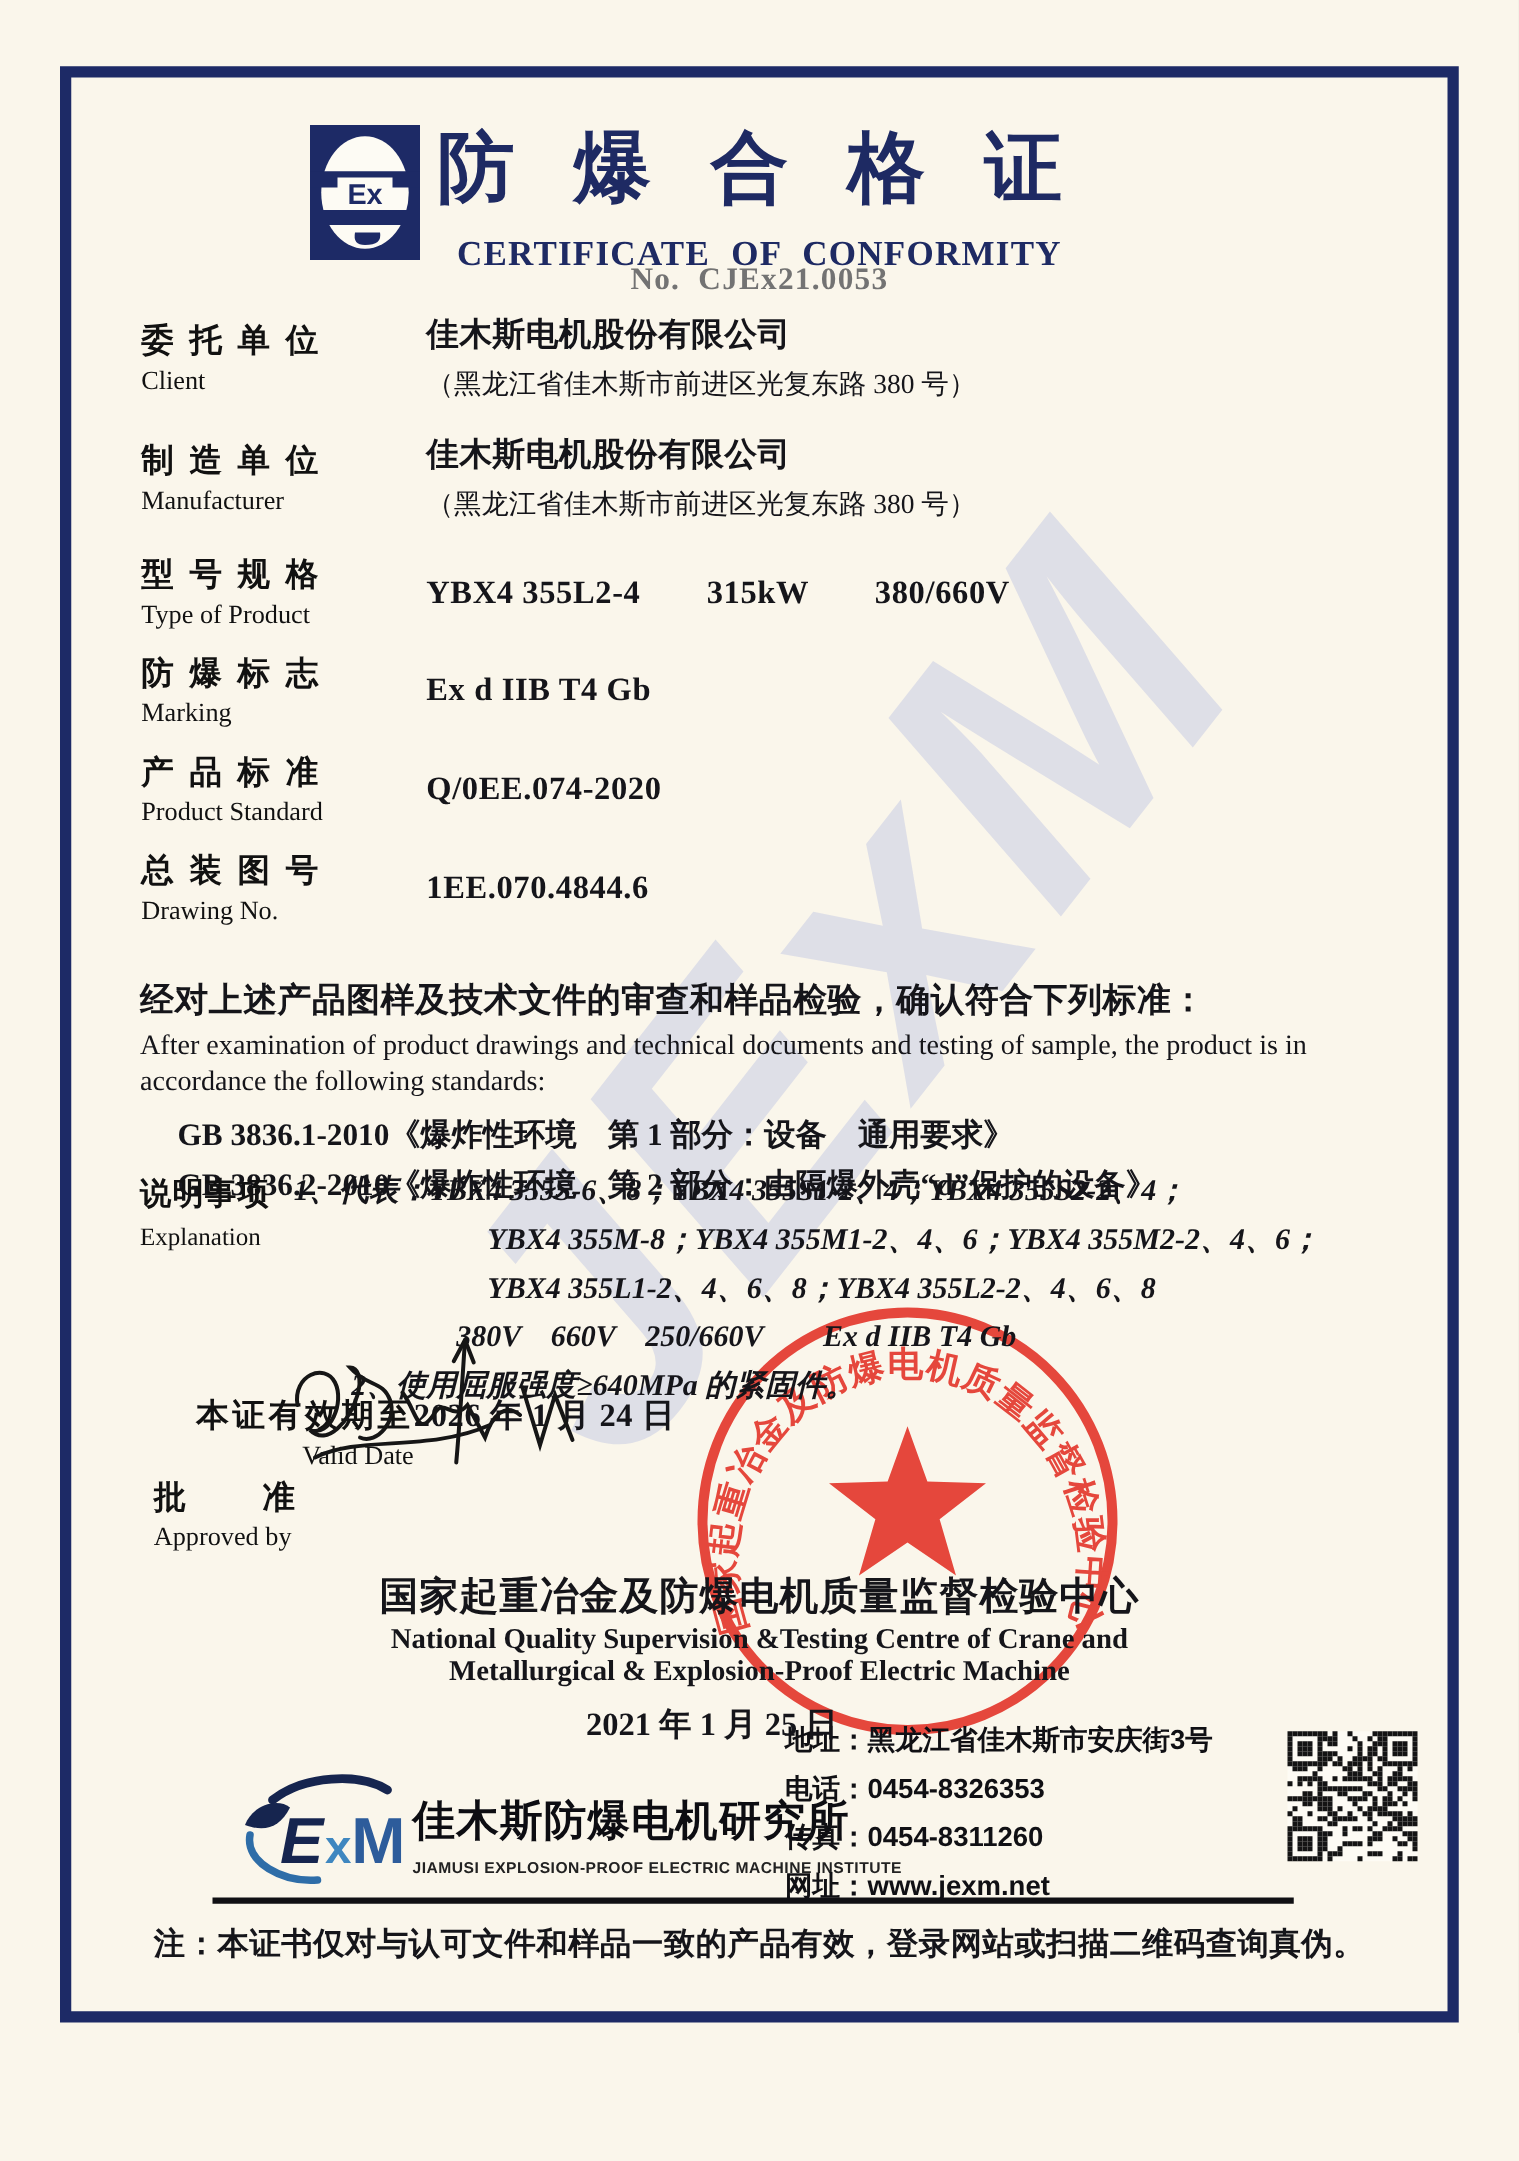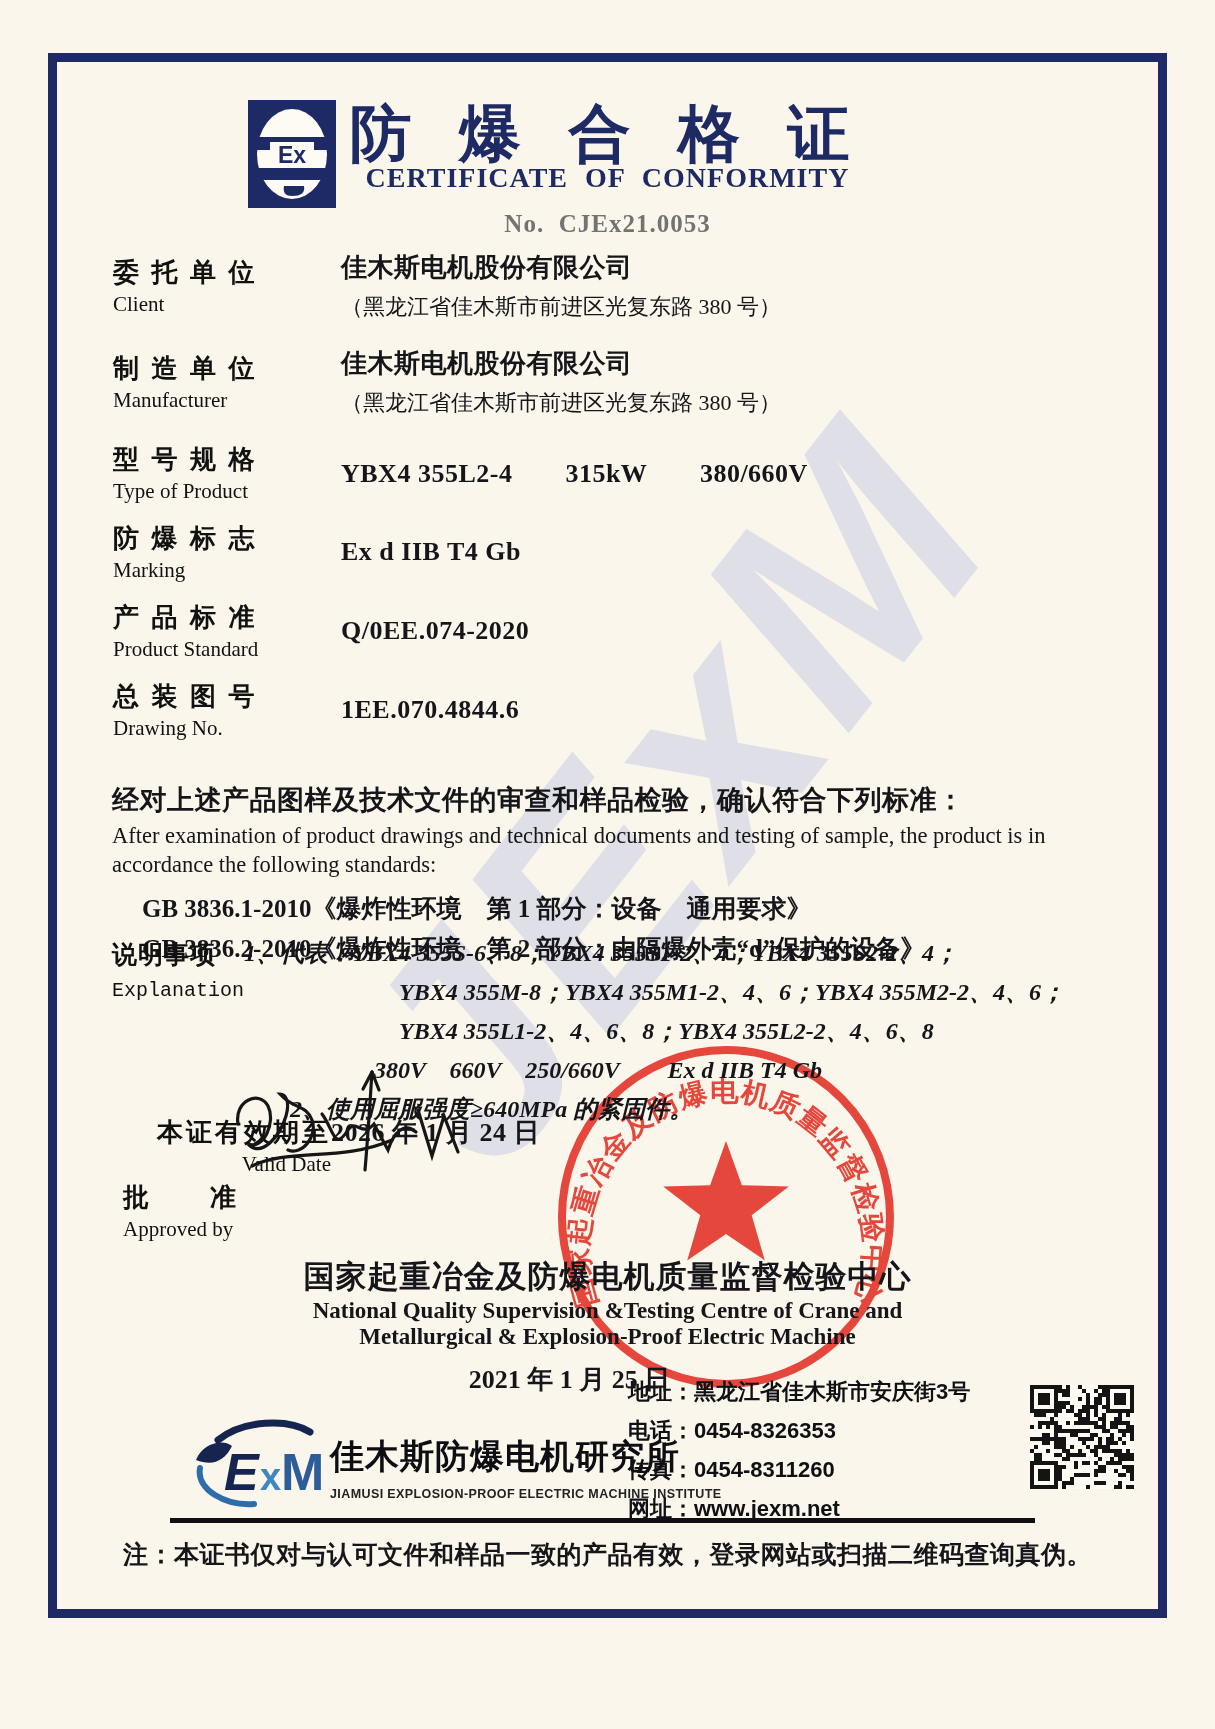--- a/index.html
+++ b/index.html
@@ -36,21 +36,21 @@
   .z{position:relative;z-index:2;}
   
   .ex-logo{position:absolute;left:248px;top:100px;width:88px;height:108px;}
   .title-cn{
     position:absolute;left:0;right:0;top:92px;
     text-align:center;
     font-size:62px;font-weight:700;color:#1e2a63;
     letter-spacing:16px;
   }
   .title-en{
-    position:absolute;left:0;right:0;top:162px;
+    position:absolute;left:0;right:0;top:188px;
     text-align:center;
     font-size:28px;font-weight:700;color:#1e2a63;
     letter-spacing:1px;word-spacing:9px;
   }
   .cert-no{
     position:absolute;left:0;right:0;top:210px;
     text-align:center;
     font-size:25px;font-weight:700;color:#737373;
     letter-spacing:1px;
   }
@@ -67,21 +67,21 @@
   
   .statement{position:absolute;left:112px;top:782px;width:990px;}
   .stmt-cn{font-size:27px;font-weight:700;letter-spacing:.5px;}
   .stmt-en{font-size:22.5px;line-height:1.28;margin-top:4px;}
   .standards{margin-top:9px;padding-left:30px;}
   .standards div{font-size:25px;font-weight:600;line-height:40px;}
   
   .explanation{position:absolute;left:112px;top:938px;width:1000px;display:flex;}
   .exp-label{flex:0 0 123px;}
   .exp-label .lbl-cn{font-size:25px;letter-spacing:1px;}
-  .exp-label .lbl-en{font-size:20px;margin-top:8px;font-family:Liberation Mono, monospace;}
+  .exp-label .lbl-en{font-size:20px;margin-top:8px;}
   .exp-lines{flex:1;font-style:italic;}
   .exp-lines div{font-size:24px;font-weight:600;line-height:30px;margin-bottom:9px;}
   .exp-l2,.exp-l3{margin-left:155px;}
   .exp-l4{margin-left:130px;}
   .exp-l5{margin-left:46px;}
   
   .valid-row{position:absolute;left:123px;top:1115px;display:flex;}
   .valid-row .lbl{width:208px;flex:0 0 208px;text-align:right;}
   .valid-row .val-main{font-size:26px;}
   .approve-row{position:absolute;left:123px;top:1180px;}

